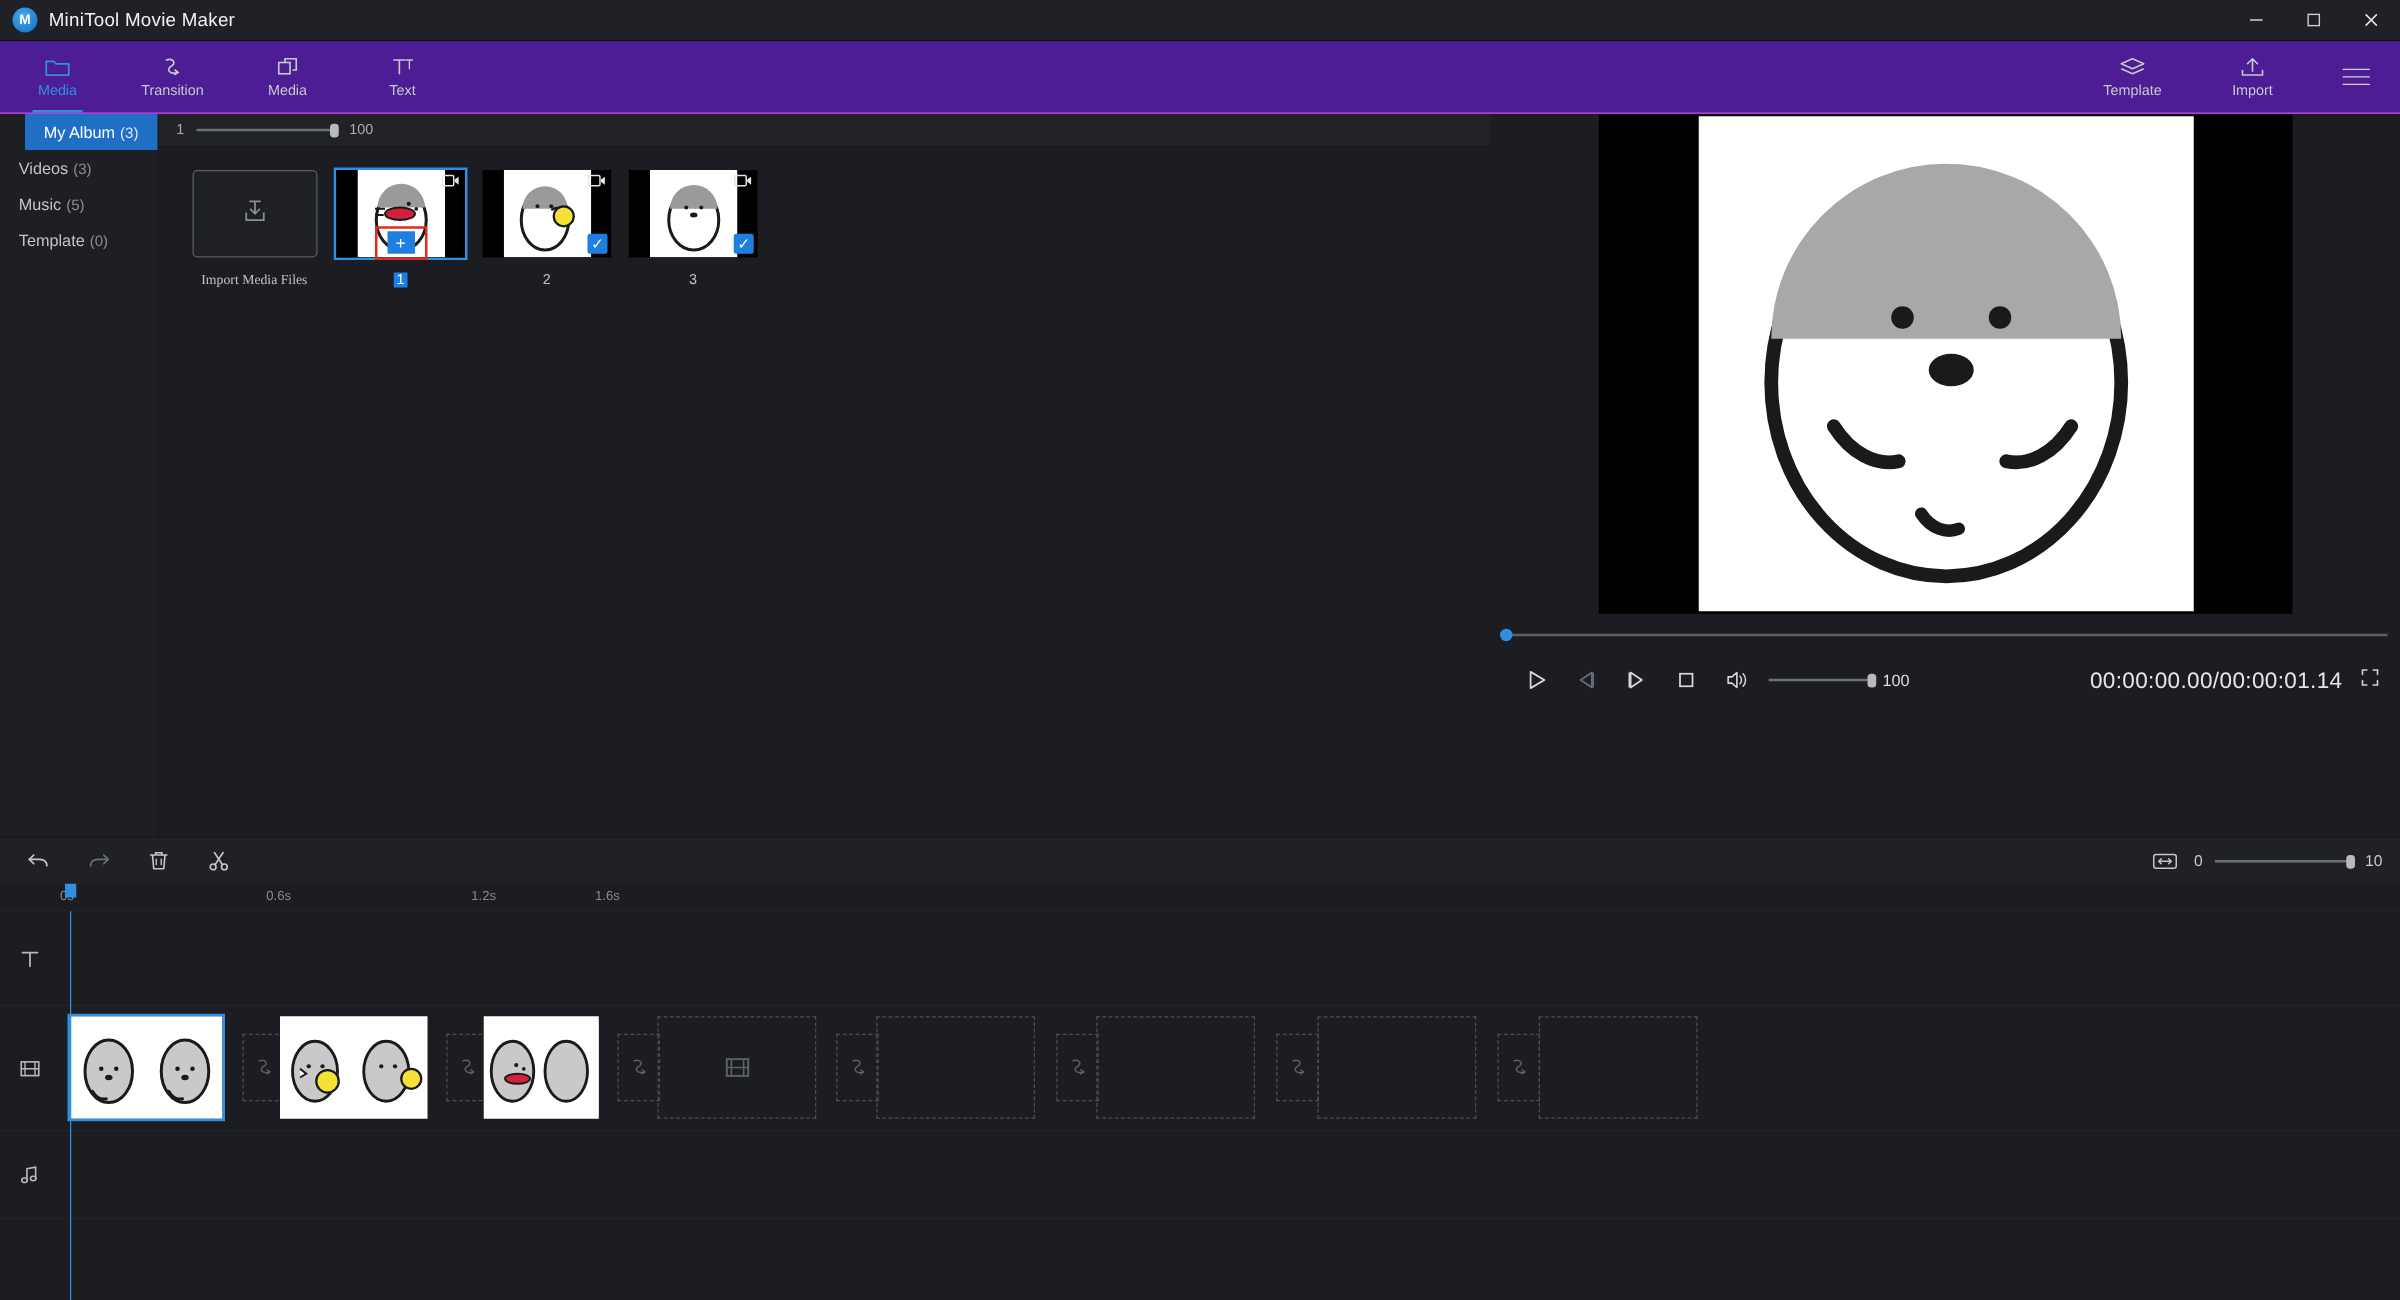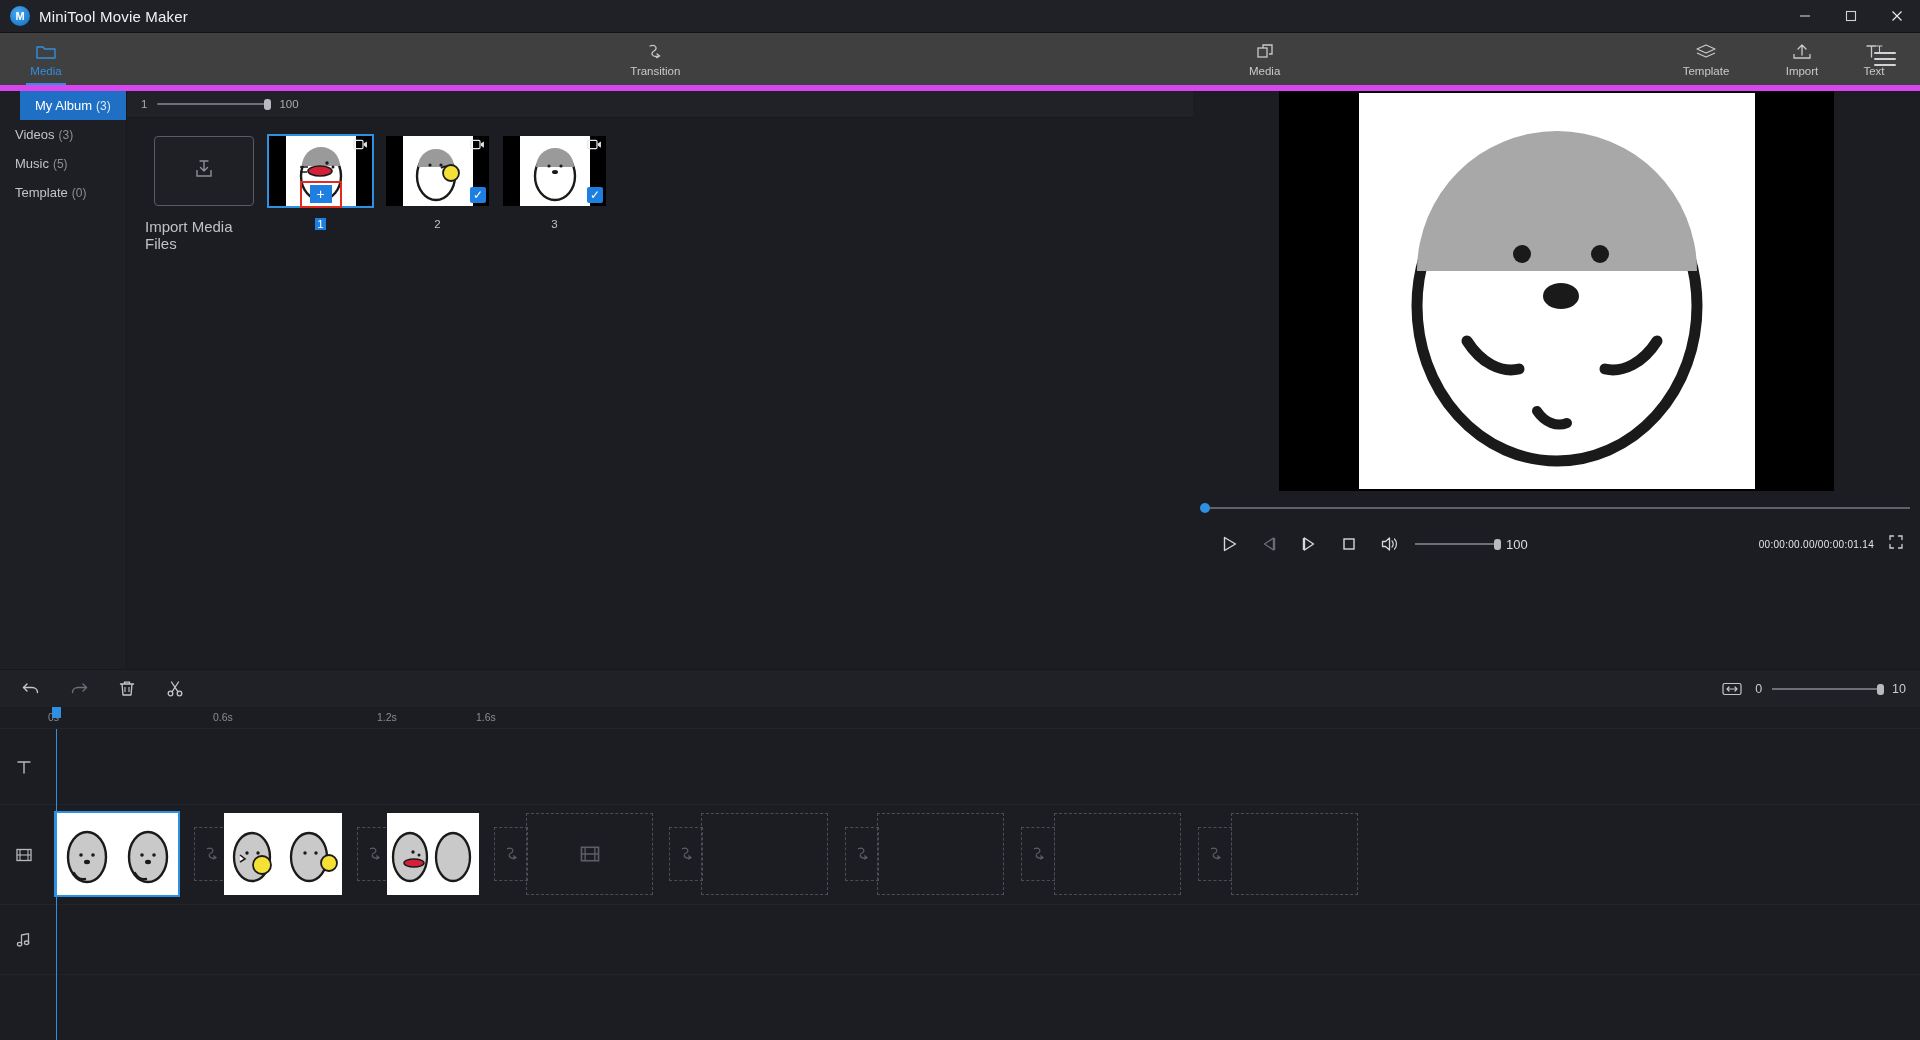--- a/index.html
+++ b/index.html
@@ -26,25 +26,24 @@
   .tb-title { font-size: 15px; color: #f0f1f3; letter-spacing: .2px; }
   .tb-spacer { flex: 1; }
   .winbtn {
     width: 46px; height: 33px; display: flex;
     align-items: center; justify-content: center;
     color: #cfd0d4;
   }
 
   
   .ribbon {
-    height: 58px; background: #404040;
+    height: 58px; background: #4c1d95;
     display: flex; align-items: stretch;
-    border-bottom: 6px solid #d946ef;
+    border-bottom: 1px solid #d946ef;
     position: relative;
-    justify-content: space-between;
   }
   .rb-item {
     width: 92px; display: flex; flex-direction: column;
     align-items: center; justify-content: center; gap: 3px;
     color: #c8c9cd; font-size: 11.5px;
     position: relative;
   }
   .rb-item.active { color: #2f8fe0; }
   .rb-item.active::after {
     content: ""; position: absolute; left: 26px; right: 26px;
@@ -93,21 +92,21 @@
   .mp-grid {
     flex: 1; display: flex; gap: 0; padding: 18px 0 0 18px;
     align-content: flex-start; flex-wrap: wrap;
   }
   .mcell { width: 117px; display:flex; flex-direction:column; align-items:center; }
   .import-box {
     width: 100px; height: 70px; border: 1px solid #5a5c64;
     border-radius: 4px; display: flex; align-items: center; justify-content: center;
     background: #1f2026;
   }
-  .import-label { font-size: 15px; color: #c0c1c6; margin-top: 12px; }
+  .import-label { font-size: 11px; color: #c0c1c6; margin-top: 12px; font-family: Liberation Serif, serif; }
 
   .thumb-wrap { position: relative; width: 103px; height: 70px; }
   .thumb {
     width: 100%; height: 100%; background: #000;
     display: flex; align-items: center; justify-content: center;
     overflow: hidden; position: relative;
   }
   .thumb-wrap.selected { outline: 2px solid #2f8fe0; outline-offset: 0px; }
   .vid-badge {
     position: absolute; top: 3px; right: 4px;
@@ -144,21 +143,21 @@
   .pv-controls {
     height: 58px; display: flex; align-items: center; padding: 0 16px; gap: 0;
   }
   .pvbtn { width: 40px; height: 40px; display:flex; align-items:center; justify-content:center; color:#d6d7db;}
   .pvbtn.dim { color: #6a6c74; }
   .vol-slider { position: relative; width: 84px; height: 12px; display:flex; align-items:center; margin-left: 6px;}
   .vol-slider .track { width:100%; height:2px; background:#6e7077; }
   .vol-slider .knob { position:absolute; right:-2px; top:1px; width:7px; height:11px; background:#b9babf; border-radius:3px;}
   .vol-val { font-size: 13px; color: #dcdde1; margin-left: 7px; }
   .pv-spacer { flex: 1; }
-  .timecode { font-size: 10px; color: #e4e5e9; letter-spacing: .3px; }
+  .timecode { font-size: 18px; color: #e4e5e9; letter-spacing: .3px; }
   .fs-icon { margin-left: 14px; color:#cfd0d4; }
 
   
   .tl-toolbar {
     height: 38px; background: #202127; border-top: 1px solid #17181d;
     display: flex; align-items: center; padding-left: 18px; gap: 22px;
     position: relative;
   }
   .tlbtn { width: 26px; height: 26px; display:flex; align-items:center; justify-content:center; color:#c5c6cb; }
   .tlbtn.dim { color: #6d6f77; }

